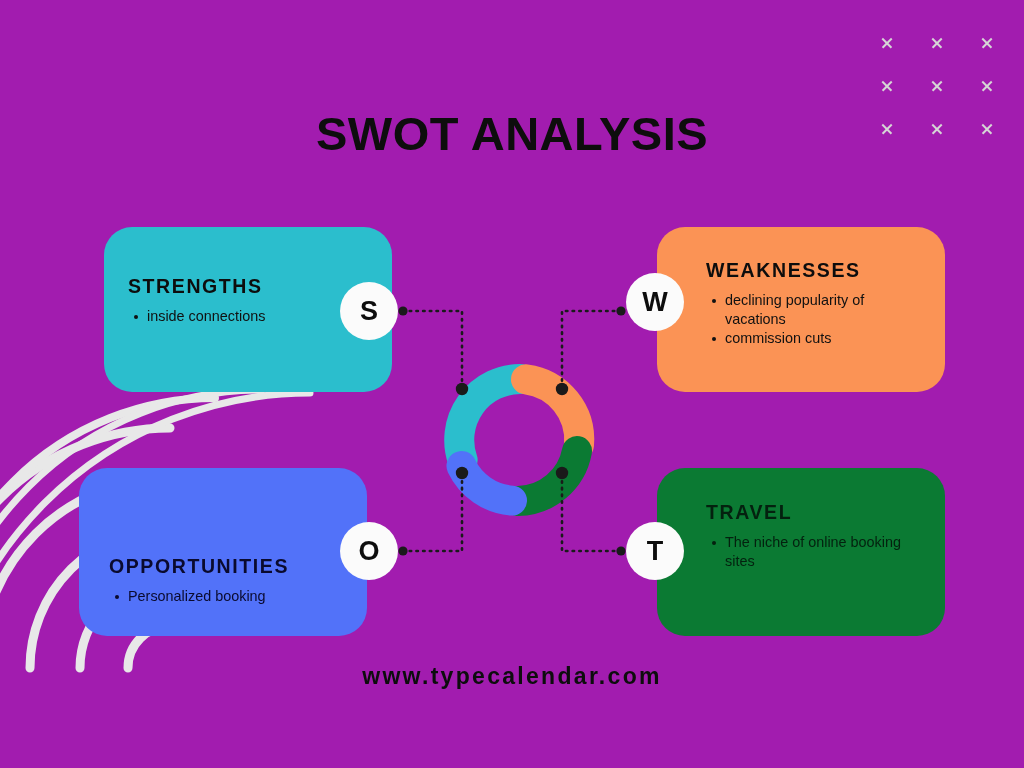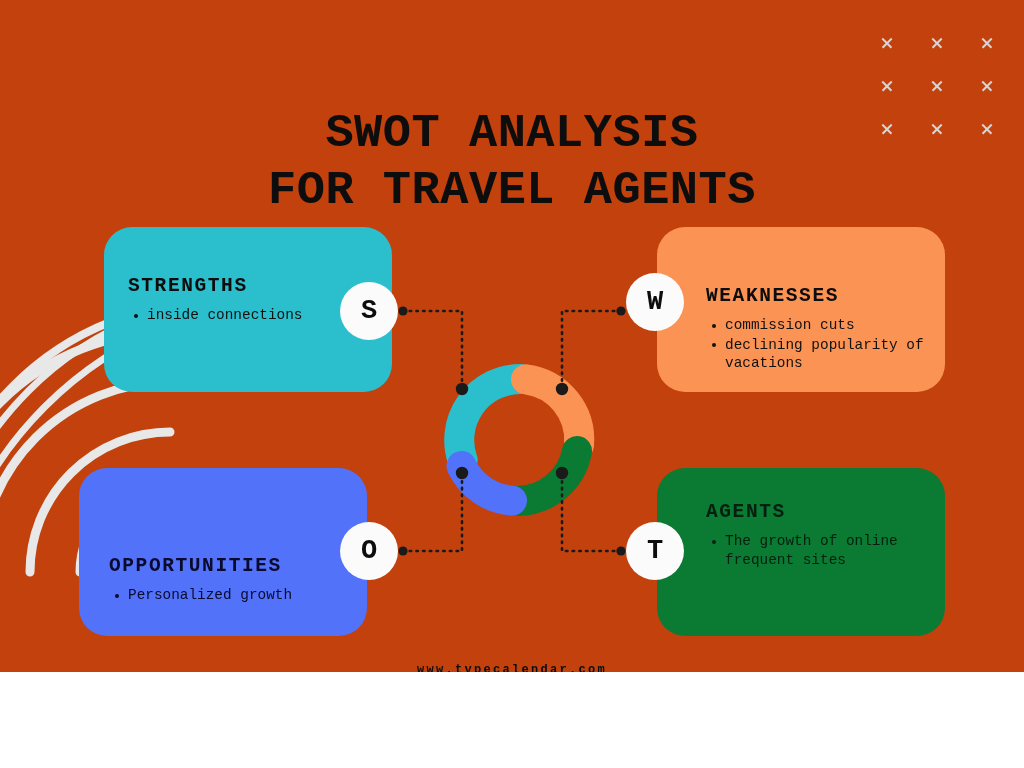--- a/index.html
+++ b/index.html
@@ -3,24 +3,24 @@
 <meta charset="utf-8">
 <style>
   html, body {
     margin: 0;
     padding: 0;
     background: #ffffff;
   }
   #canvas {
     position: relative;
     width: 1024px;
-    height: 672px;
-    background: #c2410c;
+    height: 768px;
+    background: #a21caf;
     overflow: hidden;
-    font-family: Liberation Mono, monospace;
+    font-family: Liberation Sans, sans-serif;
   }
 
   
   #fingerprint {
     position: absolute;
     left: -130px;
     bottom: -120px;
     width: 520px;
     height: 520px;
     opacity: 1;
@@ -112,21 +112,21 @@
     left: 79px; top: 227px; width: 288px; height: 165px;
     background: #2bbecd;
     margin-left: 25px;
   }
   #card-strengths .inner { padding: 48px 0 0 24px; }
 
   #card-weaknesses {
     left: 657px; top: 227px; width: 288px; height: 165px;
     background: #fb9355;
   }
-  #card-weaknesses .inner { padding: 58px 20px 0 49px; }
+  #card-weaknesses .inner { padding: 32px 20px 0 49px; }
 
   #card-opportunities {
     left: 79px; top: 468px; width: 288px; height: 168px;
     background: #5272f9;
   }
   #card-opportunities .inner { padding: 47px 0 0 30px; margin-top: 40px; }
   #card-opportunities .card-title { color: #0a0a2e; }
   #card-opportunities li { color: #0a0a2e; }
   #card-opportunities li::before { background: #0a0a2e; }
 
@@ -179,21 +179,21 @@
   }
 
   
   #footer {
     position: absolute;
     left: 0;
     top: 663px;
     width: 1024px;
     text-align: center;
     font-weight: 700;
-    font-size: 12px;
+    font-size: 23px;
     letter-spacing: 2.3px;
     color: #0d0d0d;
   }
 </style>
 </head>
 <body>
 
 <div id="canvas">
 
   <svg id="fingerprint" viewBox="0 0 520 520">
@@ -216,21 +216,20 @@
     <span class="x-mark"></span>
     <span class="x-mark"></span>
     <span class="x-mark"></span>
     <span class="x-mark"></span>
     <span class="x-mark"></span>
     <span class="x-mark"></span>
   </div>
 
   <h1 id="title">
     <span class="line">SWOT ANALYSIS</span>
-    <span class="line">FOR TRAVEL AGENTS</span>
   </h1>
 
   <svg id="connectors">
     <g stroke="#1a1a1a" stroke-width="2.6" stroke-dasharray="1.5 5.2" stroke-linecap="round" fill="none">
       <polyline points="403,311 462,311 462,389"></polyline>
       <polyline points="621,311 562,311 562,389"></polyline>
       <polyline points="403,551 462,551 462,473"></polyline>
       <polyline points="621,551 562,551 562,473"></polyline>
     </g>
     <g fill="#1a1a1a">
@@ -264,40 +263,40 @@
       <ul>
         <li>inside connections</li>
       </ul>
     </div>
   </div>
 
   <div class="card" id="card-weaknesses">
     <div class="inner">
       <div class="card-title">WEAKNESSES</div>
       <ul>
+        <li>declining popularity of vacations</li>
         <li>commission cuts</li>
-        <li>declining popularity of vacations</li>
       </ul>
     </div>
   </div>
 
   <div class="card" id="card-opportunities">
     <div class="inner">
       <div class="card-title">OPPORTUNITIES</div>
       <ul>
-        <li>Personalized growth</li>
+        <li>Personalized booking</li>
       </ul>
     </div>
   </div>
 
   <div class="card" id="card-threats">
     <div class="inner">
-      <div class="card-title">AGENTS</div>
+      <div class="card-title">TRAVEL</div>
       <ul>
-        <li>The growth of online frequent sites</li>
+        <li>The niche of online booking sites</li>
       </ul>
     </div>
   </div>
 
   <div class="letter-circle" id="circle-s">S</div>
   <div class="letter-circle" id="circle-w">W</div>
   <div class="letter-circle" id="circle-o">O</div>
   <div class="letter-circle" id="circle-t">T</div>
 
   <div id="footer">www.typecalendar.com</div>

